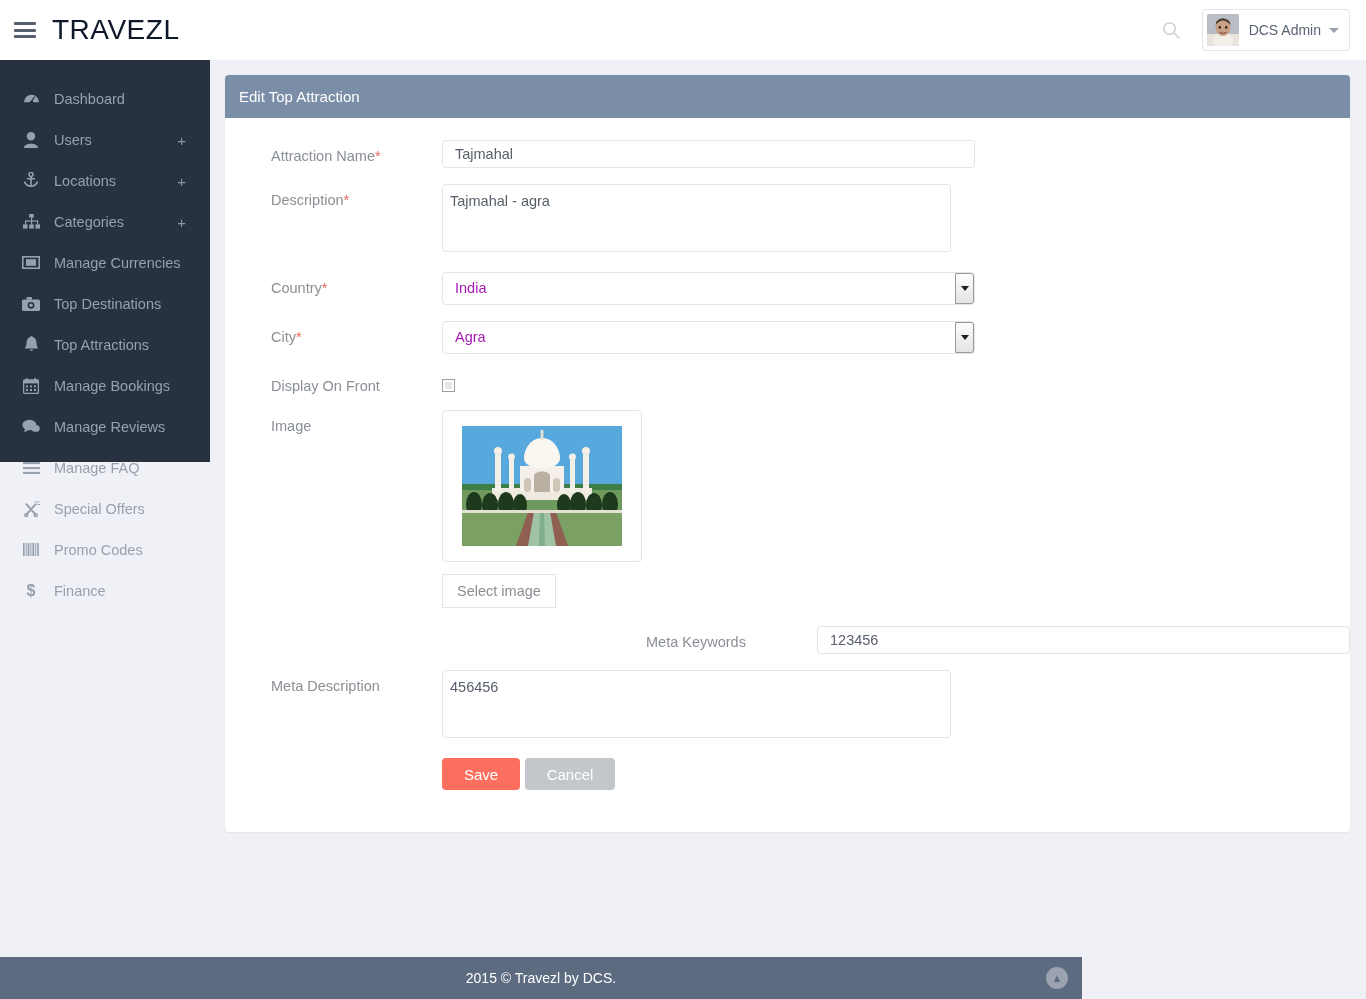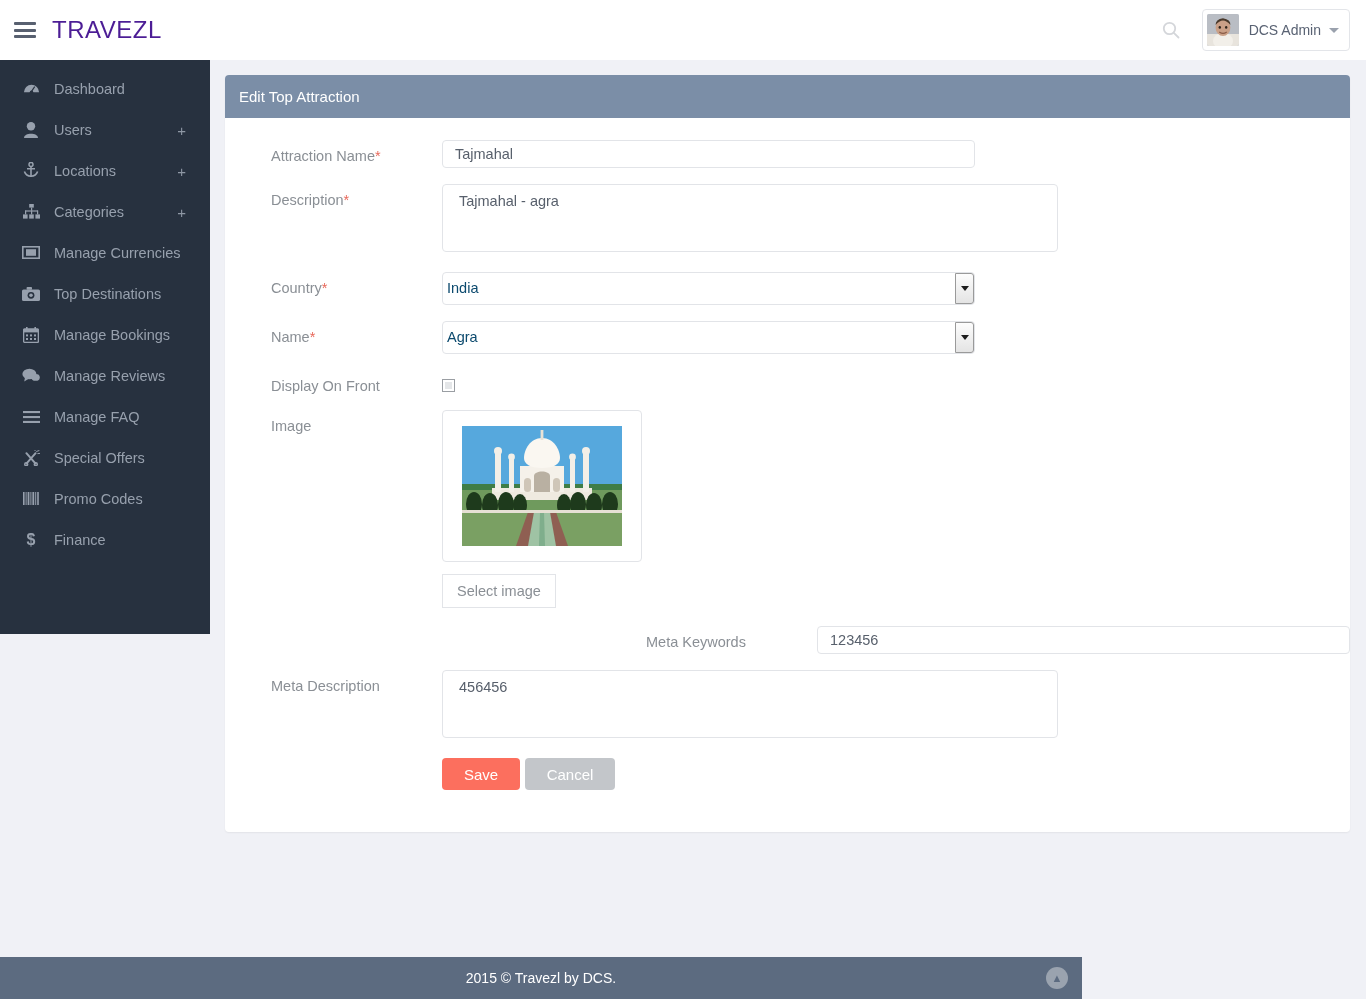--- a/index.html
+++ b/index.html
@@ -19,22 +19,22 @@
     display: flex; align-items: center;
   }
   .hamburger {
     width: 22px; height: 16px;
     margin-left: 14px; margin-right: 16px;
     display: flex; flex-direction: column; justify-content: space-between;
     cursor: pointer;
   }
   .hamburger span { display:block; height: 3px; background:#586070; border-radius:1px; }
   .brand {
-    font-size: 24px; letter-spacing: .5px;
-    color: #4c1d95; font-weight: 400;
+    font-size: 28px; letter-spacing: .5px;
+    color: #0f172a; font-weight: 400;
   }
   .topbar-right {
     margin-left: auto; display: flex; align-items: center; padding-right: 16px;
   }
   .search-icon { width: 30px; height: 30px; margin-right: 16px; cursor: pointer;
                  display:flex; align-items:center; justify-content:center; }
   .userbox {
     display: flex; align-items: center;
     border: 1px solid #e3e5e9; border-radius: 4px;
     padding: 4px 10px 4px 4px; background:#fff; cursor: pointer;
@@ -46,23 +46,23 @@
   .user-name { font-size: 14px; color: #596273; }
   .caret {
     width: 0; height: 0; margin-left: 8px;
     border-left: 5px solid transparent; border-right: 5px solid transparent;
     border-top: 5px solid #9aa1ad;
   }
 
   
   .sidebar {
     position: absolute; top: 60px; left: 0;
-    width: 210px; height: 574px;
+    width: 210px; height: 402px;
     background: #27313f;
-    padding-top: 8px;
+    padding-top: 18px;
   }
   .nav-item {
     display: flex; align-items: center;
     height: 41px; padding-left: 20px;
     color: #97a0ad; font-size: 14.5px;
     cursor: pointer; position: relative;
   }
   .nav-ico {
     width: 22px; margin-right: 12px;
     display: flex; align-items: center; justify-content: center;
@@ -98,35 +98,35 @@
   .form-ctl { width: 533px; }
 
   .inp {
     width: 533px; height: 28px;
     border: 1px solid #e2e4e8; border-radius: 4px;
     padding: 0 12px; font-size: 14.5px; color: #58606c;
     font-family: "Liberation Sans", sans-serif; background:#fff;
     outline: none;
   }
   .txta {
-    width: 616px; height: 68px;
+    width: 509px; height: 68px;
     border: 1px solid #e2e4e8; border-radius: 4px;
-    padding: 8px 16px; font-size: 14.5px; color: #58606c;
+    padding: 8px 7px; font-size: 14.5px; color: #58606c;
     font-family: "Liberation Sans", sans-serif; resize: none; outline: none;
   }
   .txta-lg { height: 68px; }
 
   
   .sel-wrap {
     width: 533px; height: 33px; position: relative;
     border: 1px solid #e2e4e8; border-radius: 4px; background: #fff;
   }
   .sel-val {
-    position: absolute; left: 4px; top: 0; line-height: 31px;
-    font-size: 14.5px; color: #0c4a6e;
+    position: absolute; left: 12px; top: 0; line-height: 31px;
+    font-size: 14.5px; color: #a21caf;
   }
   .sel-btn {
     position: absolute; right: 0px; top: 0px;
     width: 19px; height: 31px;
     background: linear-gradient(#fdfdfd, #e4e4e4);
     border: 1px solid #9a9a9a; border-radius: 0 3px 3px 0;
     display: flex; align-items: center; justify-content: center;
   }
   .sel-arrow {
     width: 0; height: 0;
@@ -288,20 +288,30 @@
       <svg width="18" height="14" viewBox="0 0 18 14">
           <rect x="0" y="2.4" width="18" height="11.6" rx="1.6" fill="#97a0ad"></rect>
           <rect x="4.6" y="0" width="5.4" height="2.8" rx="0.8" fill="#97a0ad"></rect>
           <circle cx="9" cy="8.3" r="3.4" fill="#27313f"></circle>
           <circle cx="9" cy="8.3" r="1.8" fill="#97a0ad"></circle>
         </svg>
     </span>
     <span>Top Destinations</span>
   </div>
 
+  <div class="nav-item">
+    <span class="nav-ico">
+      <svg width="15" height="17" viewBox="0 0 15 17">
+          <path d="M7.5 1 C11 1 12.4 3.6 12.4 6.6 C12.4 10 13.8 11.6 14.2 12.6 L0.8 12.6 C1.2 11.6 2.6 10 2.6 6.6 C2.6 3.6 4 1 7.5 1 Z" fill="#97a0ad"></path>
+          <circle cx="7.5" cy="1.2" r="1.2" fill="#97a0ad"></circle>
+          <path d="M5.6 13.6 A2 2 0 0 0 9.4 13.6 Z" fill="#97a0ad"></path>
+        </svg>
+    </span>
+    <span>Top Attractions</span>
+  </div>
 
 
   <div class="nav-item">
     <span class="nav-ico">
       <svg width="16" height="16" viewBox="0 0 16 16">
           <rect x="0.6" y="2" width="14.8" height="13.4" rx="1.2" fill="none" stroke="#97a0ad" stroke-width="1.4"></rect>
           <rect x="0.6" y="2" width="14.8" height="3.4" fill="#97a0ad"></rect>
           <rect x="3" y="0" width="1.6" height="3.4" fill="#97a0ad"></rect>
           <rect x="11.4" y="0" width="1.6" height="3.4" fill="#97a0ad"></rect>
           <g fill="#97a0ad">
@@ -414,21 +424,21 @@
             <span class="sel-val">India</span>
             <span class="sel-btn">
                 <i class="sel-arrow"></i>
               </span>
           </div>
         </div>
       </div>
 
       <div class="form-row">
         <div class="form-label">
-          <span>Name</span><span class="req">*</span>
+          <span>City</span><span class="req">*</span>
         </div>
         <div class="form-ctl">
           <div class="sel-wrap">
             <span class="sel-val">Agra</span>
             <span class="sel-btn">
                 <i class="sel-arrow"></i>
               </span>
           </div>
         </div>
       </div>

